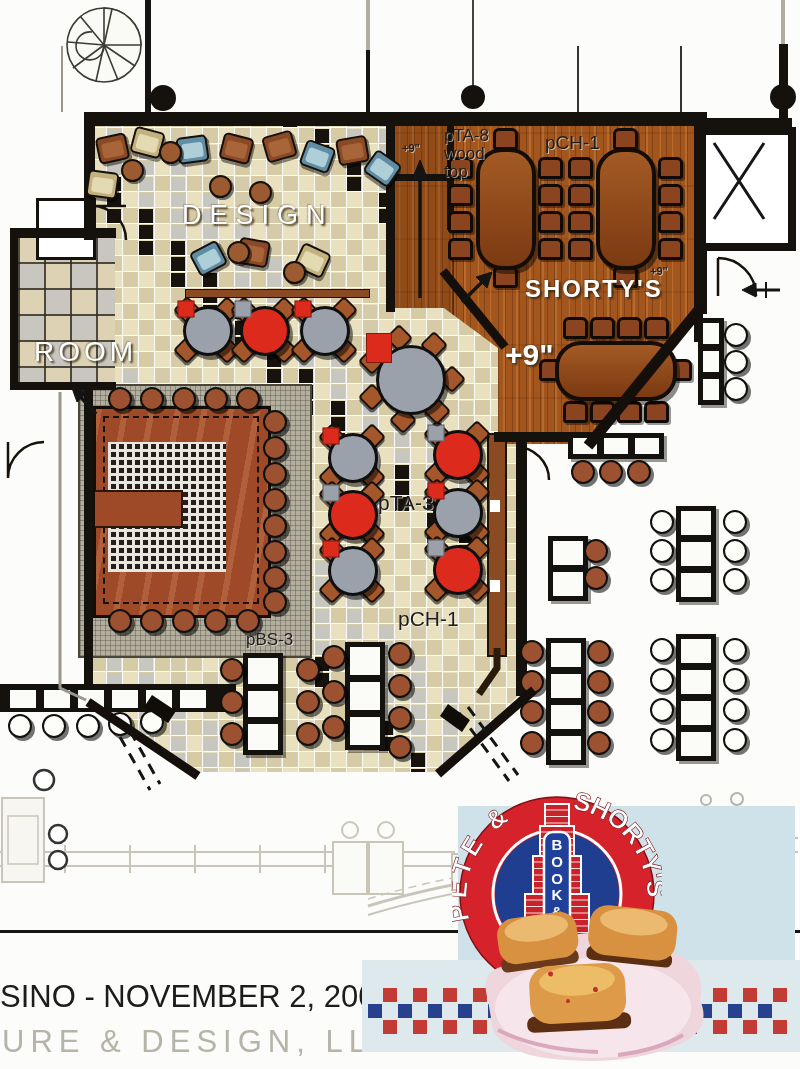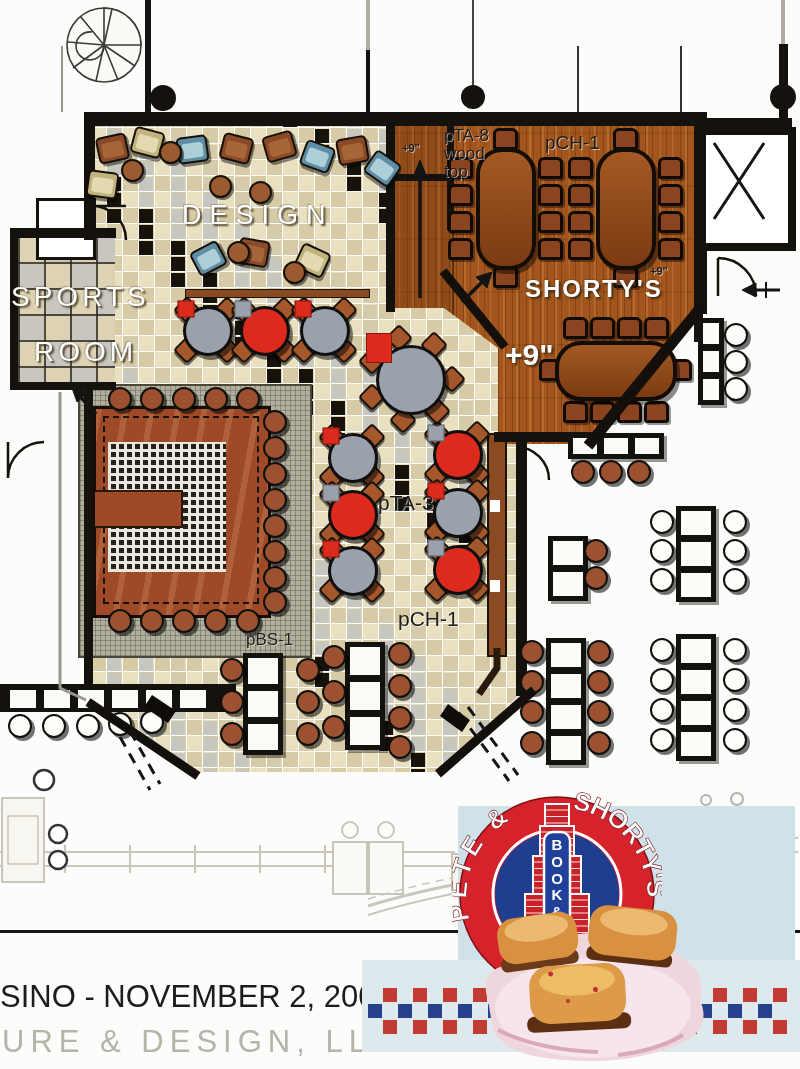--- a/index.html
+++ b/index.html
@@ -909,33 +909,32 @@
       <path d="M120,737 L150,790 M130,731 L160,784"></path>
       <path d="M459,713 L509,781 M468,707 L518,775"></path>
     </g>
     <g fill="#100c08">
       <polygon points="152,695 176,711 168,723 144,707"></polygon>
       <polygon points="448,704 470,720 462,732 440,716"></polygon>
     </g>
   </svg>
 
   <div class="wlbl" style="left:182px;top:202px;font-size:27px;letter-spacing:8px">DESIGN</div>
-  <div class="wlbl" style="left:11px;top:283px;font-size:28px;letter-spacing:4px">SPORTS</div>
   <div class="wlbl" style="left:34px;top:338px;font-size:28px;letter-spacing:4px">ROOM</div>
   <div class="wlbl" style="left:525px;top:277px;font-size:24px;font-weight:bold;letter-spacing:2px">SHORTY'S</div>
   <div class="wlbl" style="left:505px;top:340px;font-size:30px;font-weight:bold">+9"</div>
   <div class="lbl" style="left:444px;top:127px;font-size:17px">pTA-8</div>
   <div class="lbl" style="left:444px;top:145px;font-size:17px">wood</div>
   <div class="lbl" style="left:444px;top:163px;font-size:17px">top</div>
   <div class="lbl" style="left:545px;top:133px;font-size:19px">pCH-1</div>
   <div class="lbl" style="left:402px;top:143px;font-size:11px;font-weight:bold">+9"</div>
   <div class="lbl" style="left:650px;top:266px;font-size:11px;font-weight:bold">+9"</div>
   <div class="lbl" style="left:378px;top:492px;font-size:21px">pTA-3</div>
   <div class="lbl" style="left:398px;top:608px;font-size:21px">pCH-1</div>
-  <div class="lbl" style="left:246px;top:631px;font-size:17px">pBS-1</div>
+  <div class="lbl" style="left:246px;top:631px;font-size:17px">pBS-3</div>
 
   <div class="abs" style="left:0;top:930px;width:800px;height:3px;background:#151515"></div>
   <div class="t" style="left:0;top:979px;font-size:31px;color:#1c1c1c">SINO - NOVEMBER 2, 2004</div>
   <div class="t" style="left:2px;top:1024px;font-size:31px;color:#b6b3a9;letter-spacing:6px">URE &amp; DESIGN, LLC</div>
 
   <div id="logo-bg"></div>
   <div id="band">
       <div class="chk abs" style="left: 21px; top: 28px; background: rgb(194, 59, 53);"></div>
       <div class="chk abs" style="left: 51px; top: 28px; background: rgb(194, 59, 53);"></div>
       <div class="chk abs" style="left: 81px; top: 28px; background: rgb(194, 59, 53);"></div>

